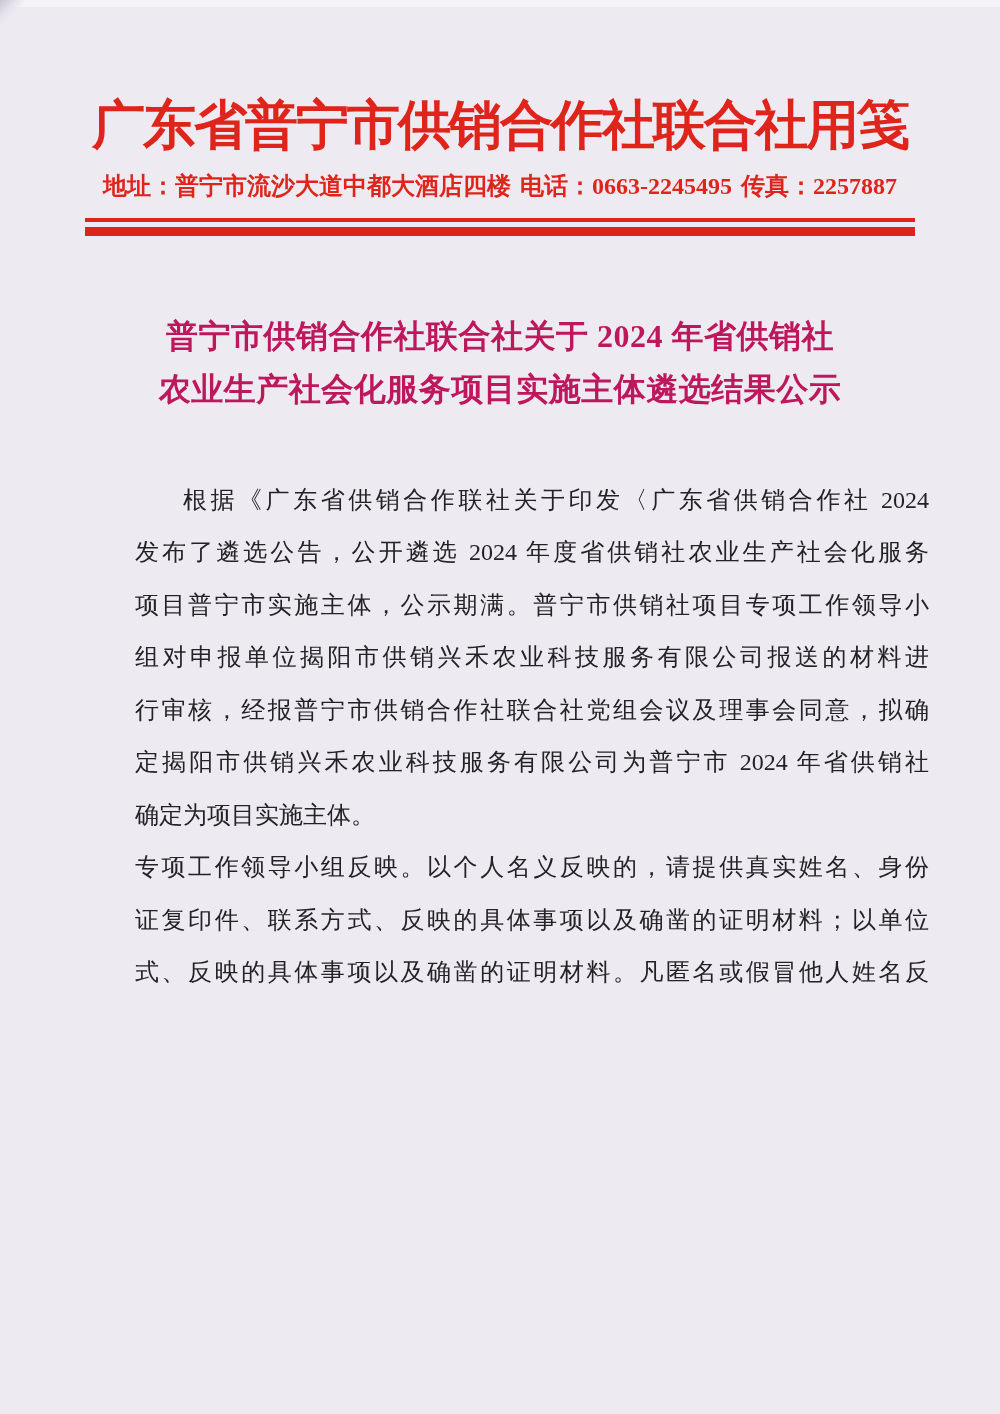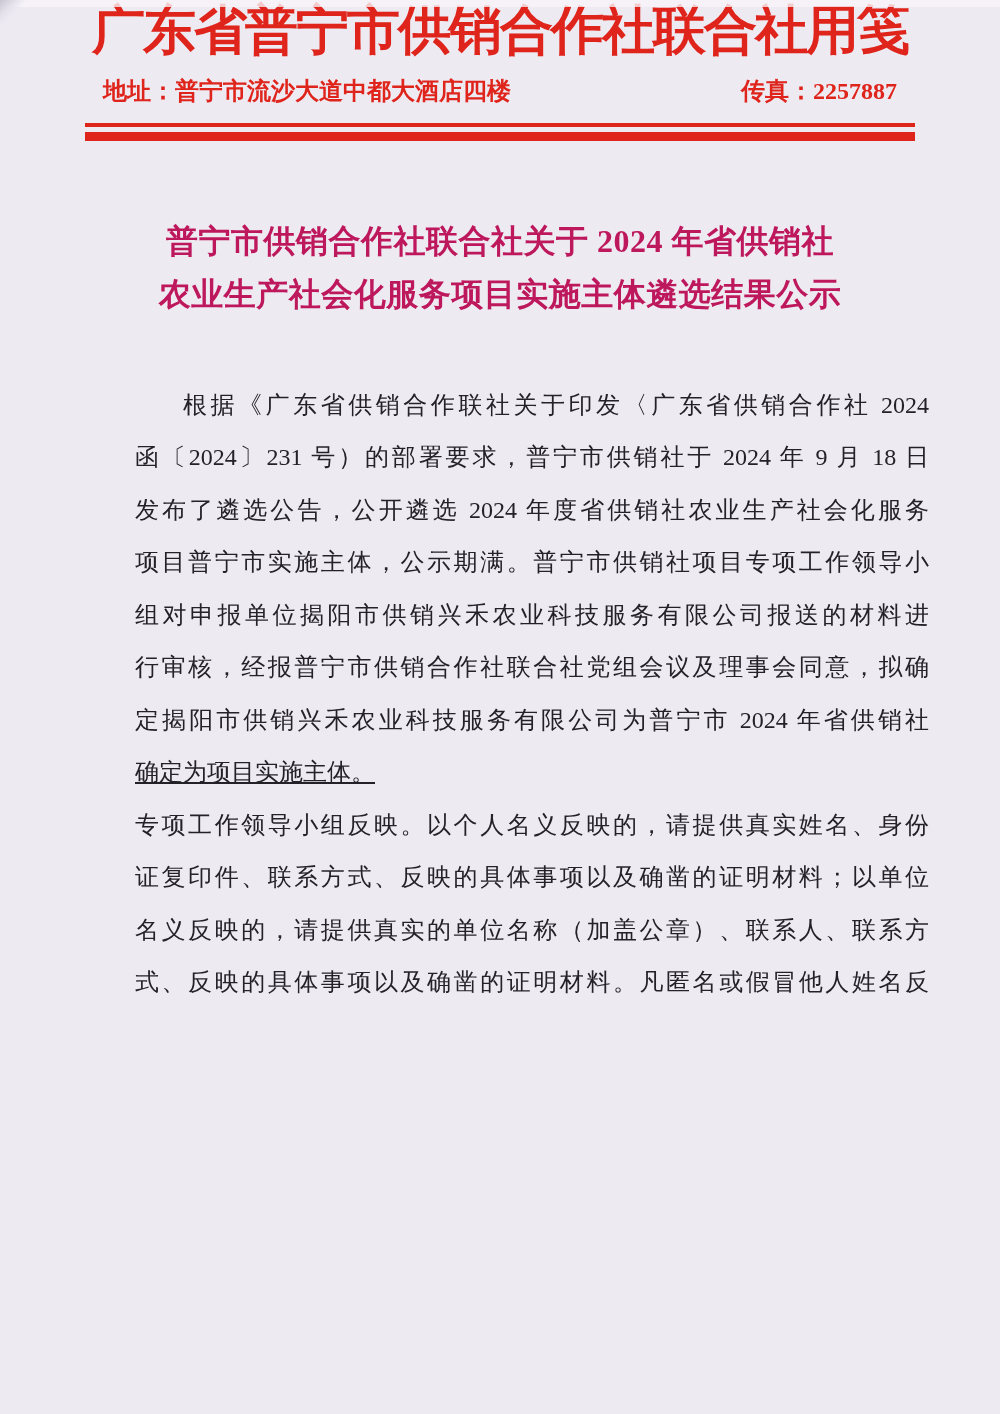--- a/index.html
+++ b/index.html
@@ -21,21 +21,21 @@
   }
   .top-edge{
     position:absolute;top:0;left:0;right:0;height:7px;
     background:#f7f4f8;opacity:.8;
   }
   .corner-fold{
     position:absolute;top:0;left:0;width:30px;height:30px;
     background:linear-gradient(135deg,#c9c5d1 0%,#e6e2ec 28%,rgba(0,0,0,0) 46%);
   }
   
-  .letterhead{}
+  .letterhead{padding-top:95px;}
   .lh-title{
     text-align:center;
     font-size:53px;
     font-weight:bold;
     color:var(--red);
     letter-spacing:-2px;
     line-height:1.15;
     white-space:nowrap;
   }
   .lh-info{
@@ -65,52 +65,51 @@
     margin:58px 71px 0 135px;
     font-size:24px;
     line-height:52.5px;
     color:#232327;
   }
   .bl{
     text-align:justify;
     text-align-last:justify;
     white-space:nowrap;
   }
-  .bl.short{text-align-last:left;text-decoration:underline;}
+  .bl.short{text-align-last:left;}
   .bl.indent{text-indent:2em;}
 </style>
 </head>
 <body>
 
 <div class="page">
   <div class="top-edge"></div>
   <div class="corner-fold"></div>
 
   <div class="letterhead">
     <div class="lh-title">广东省普宁市供销合作社联合社用笺</div>
     <div class="lh-info">
       <span>地址：普宁市流沙大道中都大酒店四楼</span>
+      <span>电话：0663-2245495</span>
       <span>传真：2257887</span>
     </div>
     <div class="rule-thin"></div>
     <div class="rule-thick"></div>
   </div>
 
   <div class="doc-title">
     <div>普宁市供销合作社联合社关于 2024 年省供销社</div>
     <div>农业生产社会化服务项目实施主体遴选结果公示</div>
   </div>
 
   <div class="doc-body">
     <div class="bl indent">根据《广东省供销合作联社关于印发〈广东省供销合作社 2024</div>
-    <div class="bl">函〔2024〕231 号）的部署要求，普宁市供销社于 2024 年 9 月 18 日</div>
     <div class="bl">发布了遴选公告，公开遴选 2024 年度省供销社农业生产社会化服务</div>
     <div class="bl">项目普宁市实施主体，公示期满。普宁市供销社项目专项工作领导小</div>
     <div class="bl">组对申报单位揭阳市供销兴禾农业科技服务有限公司报送的材料进</div>
     <div class="bl">行审核，经报普宁市供销合作社联合社党组会议及理事会同意，拟确</div>
     <div class="bl">定揭阳市供销兴禾农业科技服务有限公司为普宁市 2024 年省供销社</div>
     <div class="bl short">确定为项目实施主体。</div>
     <div class="bl">专项工作领导小组反映。以个人名义反映的，请提供真实姓名、身份</div>
     <div class="bl">证复印件、联系方式、反映的具体事项以及确凿的证明材料；以单位</div>
-    <div class="bl">名义反映的，请提供真实的单位名称（加盖公章）、联系人、联系方</div>
     <div class="bl">式、反映的具体事项以及确凿的证明材料。凡匿名或假冒他人姓名反</div>
   </div>
 </div>
 
 </body></html>

